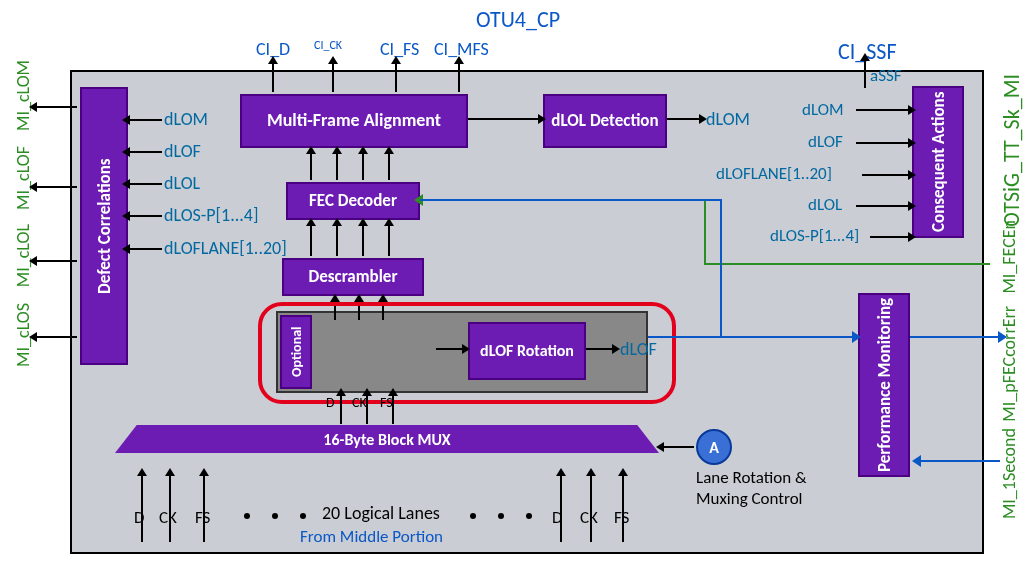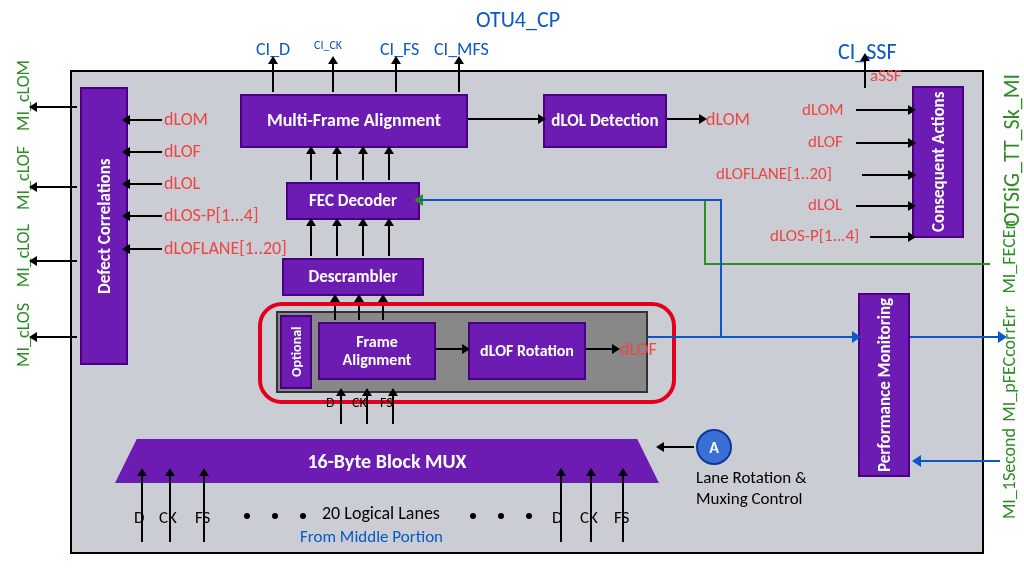--- a/index.html
+++ b/index.html
@@ -2,21 +2,21 @@
 <html><head>
 <meta charset="utf-8">
 <style>
 body{margin:0;font-family:Calibri,Arial,sans-serif;background:#fff}
 .canvas{position:relative;width:1024px;height:576px;background:#fff}
 .frame{position:absolute;left:70px;top:70px;width:910px;height:480px;background:#cacdd3;border:2px solid #000}
 .block{position:absolute;background:#6d1cb3;color:#fff;font-weight:700;display:flex;align-items:center;justify-content:center;text-align:center;border:2px solid #4b0082;line-height:1.1}
 .vblock{position:absolute;background:#6d1cb3;color:#fff;font-weight:700;writing-mode:vertical-rl;transform:rotate(180deg);display:flex;align-items:center;justify-content:center;text-align:center;border:2px solid #4b0082}
 .trap{position:absolute;background:#6d1cb3;color:#fff;font-weight:700;display:flex;align-items:center;justify-content:center;text-align:center;border:0;clip-path:polygon(4% 0,96% 0,100% 100%,0 100%)}
 .lbl{position:absolute;font-weight:400}
-.red{color:#ef4444}
+.red{color:#0369a1}
 .green{color:#2b8d22}
 .blue{color:#0a57c7}
 .vtxt{writing-mode:vertical-rl;transform:rotate(180deg)}
 .arrow{position:absolute}
 .arrow.u{width:2px;background:#000}
 .arrow.u::after{content:"";position:absolute;top:-6px;left:-4px;border-left:5px solid transparent;border-right:5px solid transparent;border-bottom:8px solid #000}
 .arrow.l{height:2px;background:#000}
 .arrow.l::after{content:"";position:absolute;left:-6px;top:-4px;border-top:5px solid transparent;border-bottom:5px solid transparent;border-right:8px solid #000}
 .arrow.r{height:2px;background:#000}
 .arrow.r::after{content:"";position:absolute;right:-6px;top:-4px;border-top:5px solid transparent;border-bottom:5px solid transparent;border-left:8px solid #000}
@@ -88,36 +88,35 @@
 <div class="arrow u" style="left:388px;top:152px;height:28px"></div>
 
 <div class="block" style="left:282px;top:258px;width:138px;height:34px;font-size:17px">Descrambler</div>
 <div class="arrow u" style="left:310px;top:224px;height:32px"></div>
 <div class="arrow u" style="left:336px;top:224px;height:32px"></div>
 <div class="arrow u" style="left:362px;top:224px;height:32px"></div>
 <div class="arrow u" style="left:388px;top:224px;height:32px"></div>
 
 <div class="opt" style="left:276px;top:311px;width:368px;height:78px"></div>
 <div class="vblock" style="left:280px;top:315px;width:28px;height:70px;font-size:14px">Optional</div>
-<div class="block" style="left:318px;top:322px;width:114px;height:54px;font-size:16px">Frame Alignment</div>
 <div class="block" style="left:468px;top:322px;width:114px;height:54px;font-size:16px">dLOF Rotation</div>
 <div class="arrow r" style="left:436px;top:348px;width:28px"></div>
 <div class="arrow r" style="left:586px;top:348px;width:28px"></div>
 <span class="lbl red" style="left:620px;top:338px;font-size:18px">dLOF</span>
 <div class="arrow u" style="left:334px;top:300px;height:20px"></div>
 <div class="arrow u" style="left:358px;top:300px;height:20px"></div>
 <div class="arrow u" style="left:382px;top:300px;height:20px"></div>
 
 <div class="redbox" style="left:258px;top:302px;width:410px;height:94px"></div>
 
 <span class="lbl" style="left:326px;top:394px;font-size:14px">D</span>
 <span class="lbl" style="left:352px;top:394px;font-size:14px">CK</span>
 <span class="lbl" style="left:380px;top:394px;font-size:14px">FS</span>
 
-<div class="trap" style="left:115px;top:439px;width:544px;height:44px;font-size:20px">16-Byte Block MUX</div>
+<div class="trap" style="left:115px;top:425px;width:544px;height:28px;font-size:16px">16-Byte Block MUX</div>
 <div class="circle" style="left:696px;top:429px">A</div>
 <div class="arrow l" style="left:662px;top:446px;width:32px"></div>
 <span class="lbl" style="left:696px;top:467px;font-size:17px;max-width:160px">Lane Rotation &amp; Muxing Control</span>
 
 <div class="arrow u" style="left:141px;top:474px;height:68px"></div>
 <div class="arrow u" style="left:169px;top:474px;height:68px"></div>
 <div class="arrow u" style="left:203px;top:474px;height:68px"></div>
 <span class="lbl" style="left:134px;top:507px;font-size:17px">D</span>
 <span class="lbl" style="left:159px;top:507px;font-size:17px">CK</span>
 <span class="lbl" style="left:195px;top:507px;font-size:17px">FS</span>

